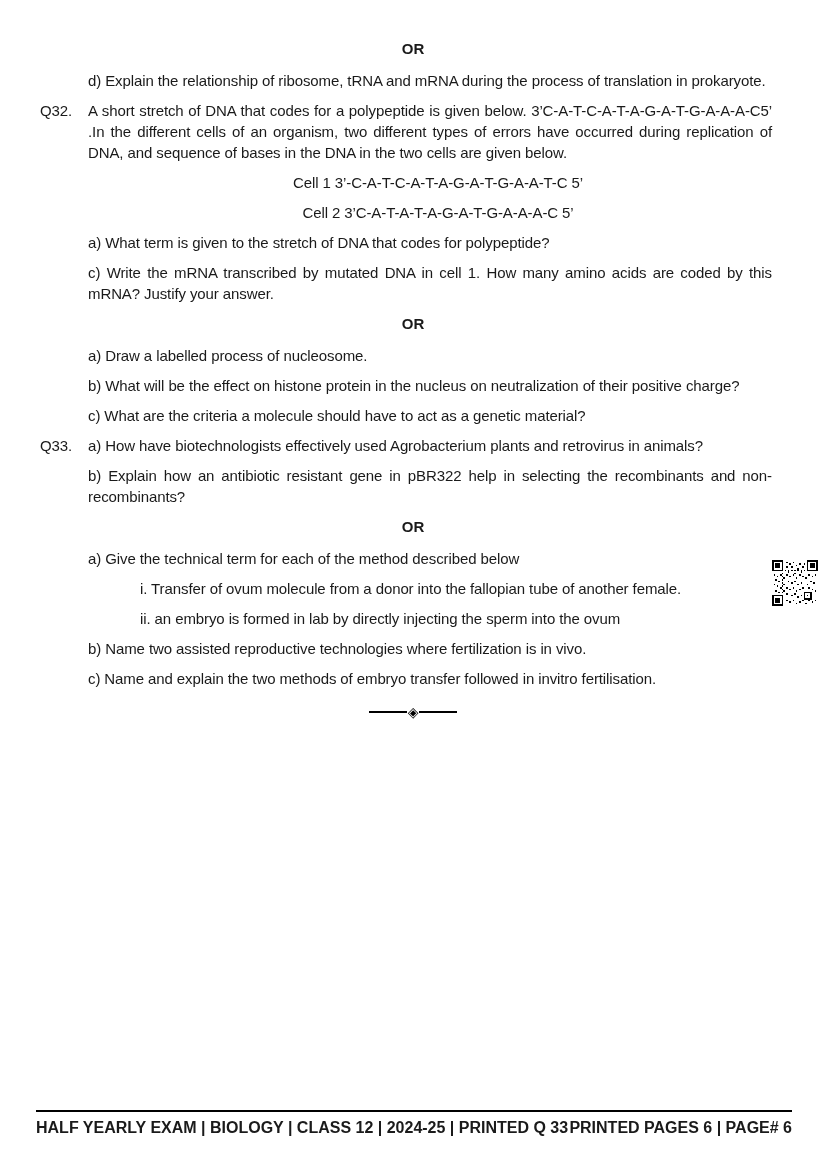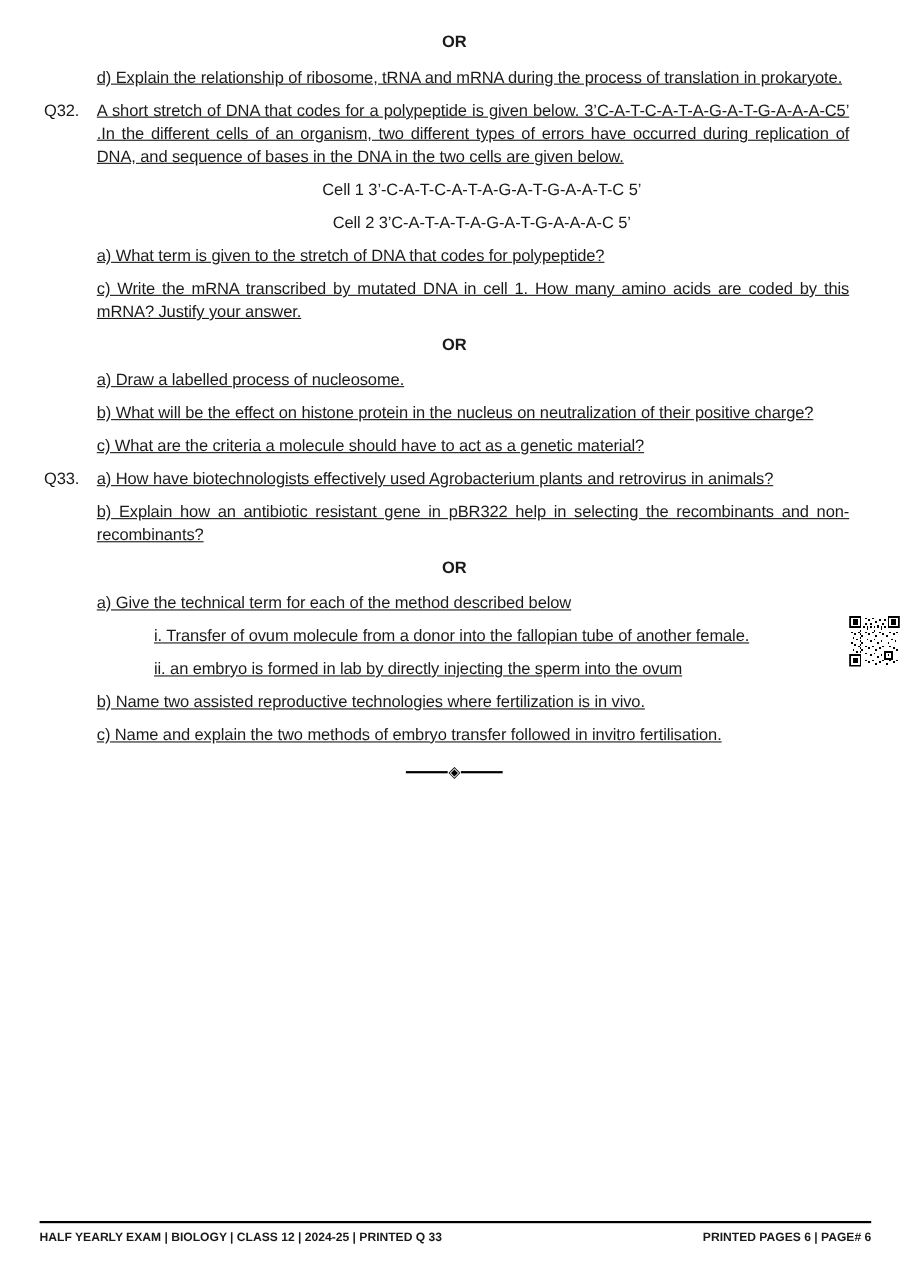--- a/index.html
+++ b/index.html
@@ -6,31 +6,31 @@
   body {
     width: 826px; height: 1169px;
     background: #ffffff;
     font-family: "Liberation Sans", sans-serif;
     color: #1a1a1a;
     position: relative;
     overflow: hidden;
   }
   .page { position: absolute; inset: 0; }
   .content {
-    padding: 28px 38px 0 88px;
+    padding: 38px 38px 0 88px;
     font-size: 15px;
     line-height: 21px;
     letter-spacing: -0.1px;
   }
   .or {
     text-align: center;
     font-weight: 700;
     margin: 0 0 11px -50px; 
   }
-  .para { margin: 0 16px 9px 0; text-align: justify; text-decoration: underline; }
+  .para { margin: 0 16px 9px 0; text-align: justify; }
   .single { margin: 0 0 9px 0; text-align: center; }
   .q { position: relative; }
   .qnum { position: absolute; left: -48px; top: 0; }
   .sub { margin-left: 52px; }
   .qr {
     position: absolute;
     left: 772px; top: 560px;
     width: 46px; height: 46px;
   }
   .ornament {
@@ -42,21 +42,21 @@
     font-family: "DejaVu Sans", sans-serif;
     font-size: 14px; line-height: 14px;
     margin: 0 1px; color: #000;
   }
   .footer {
     position: absolute;
     left: 36px; right: 34px; top: 1110px;
     border-top: 2px solid #000;
     padding-top: 7px;
     display: flex; justify-content: space-between;
-    font-size: 11px; font-weight: 700;
+    font-size: 16px; font-weight: 700;
     letter-spacing: 0;
   }
 </style>
 </head>
 <body>
 
 <div class="page">
 
   <div class="content">
 

